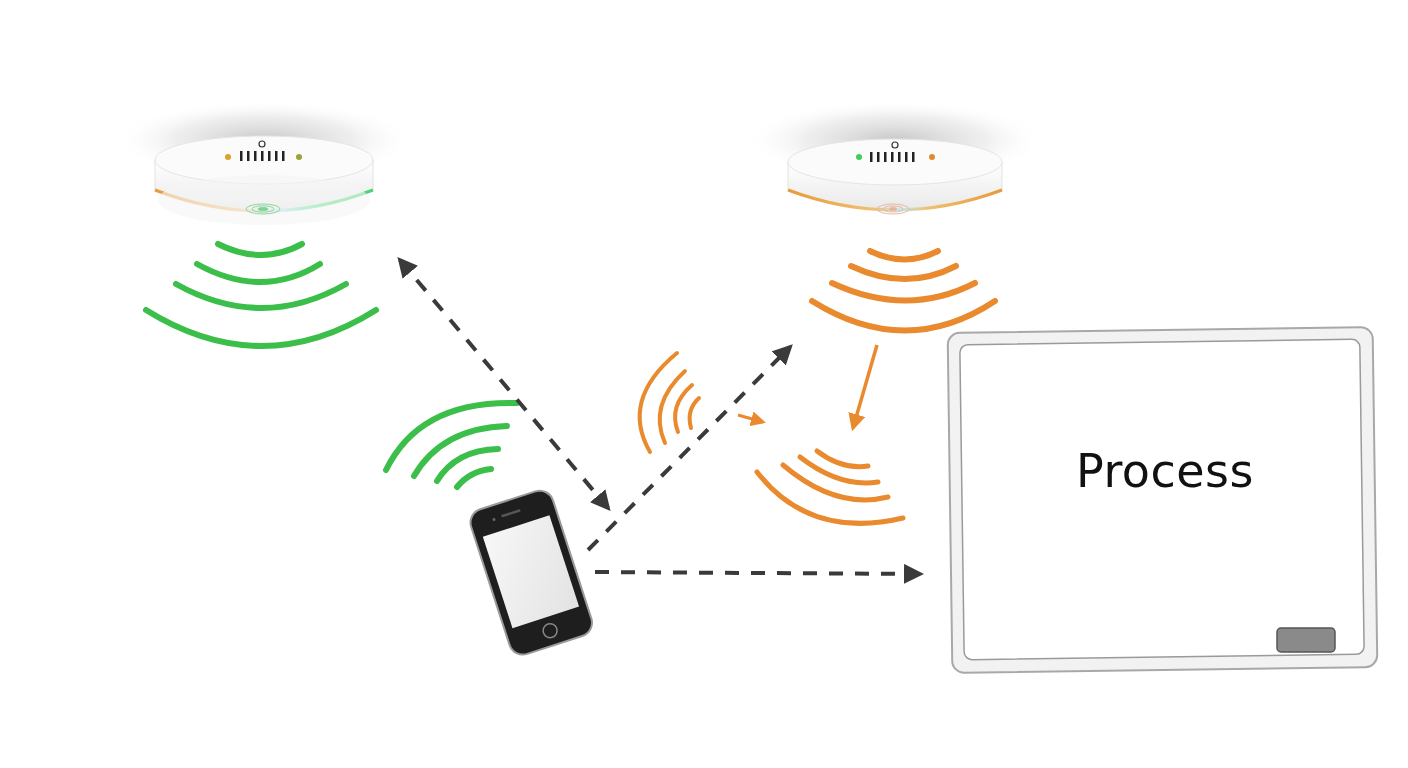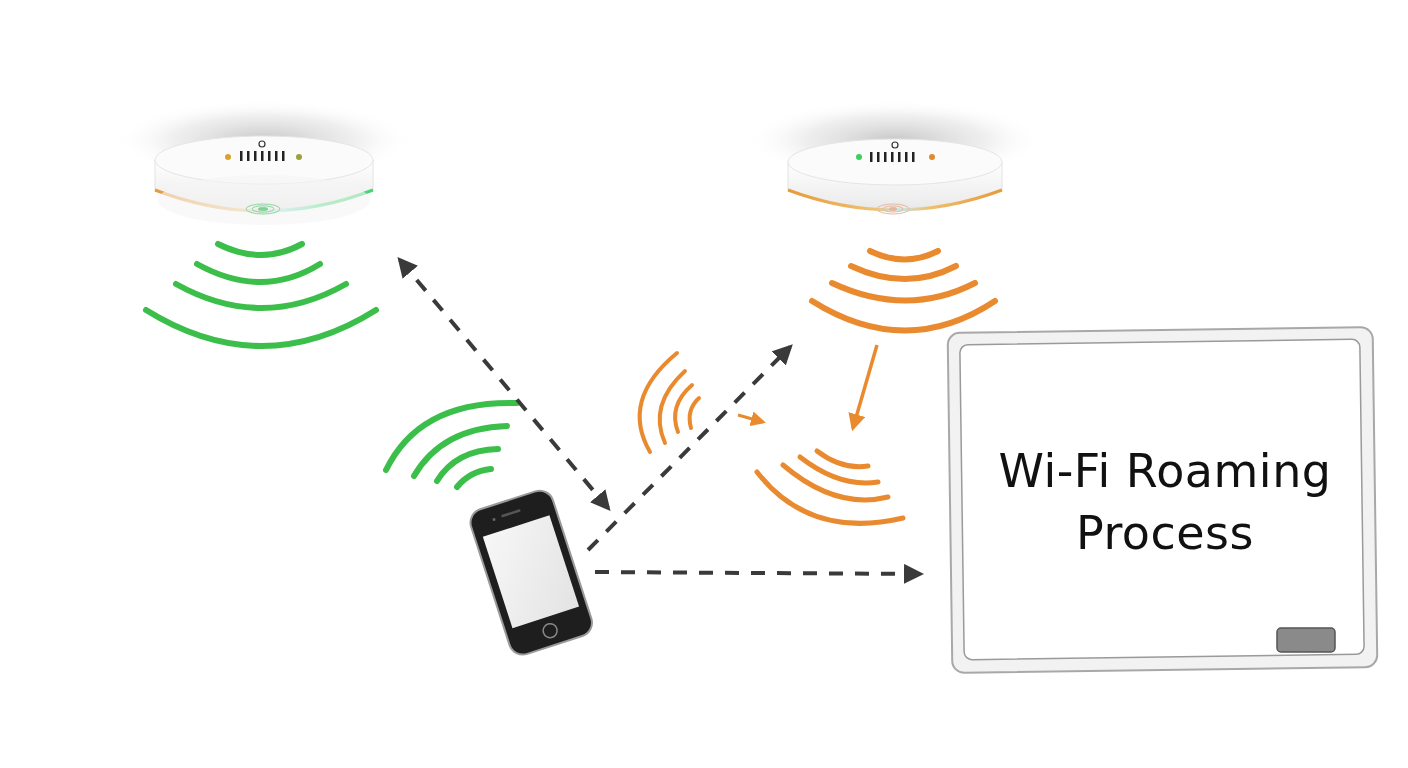--- a/index.html
+++ b/index.html
@@ -160,15 +160,14 @@
   </g>
 
   <g>
     <rect x="950" y="330" width="425" height="340" rx="12" fill="#f2f2f2" stroke="#a8a8a8" stroke-width="2" transform="rotate(-0.8 1162 500)"></rect>
     <rect x="962" y="342" width="400" height="315" rx="8" fill="#ffffff" stroke="#9a9a9a" stroke-width="1.5" transform="rotate(-0.8 1162 500)"></rect>
     <rect x="1277" y="628" width="58" height="24" rx="4" fill="#8a8a8a" stroke="#555" stroke-width="1.5"></rect>
   </g>
 </svg>
 
 <div class="board-text">
-  <span>Wi-Fi Roaming</span>
   <span>Process</span>
 </div>
 
 </body></html>

